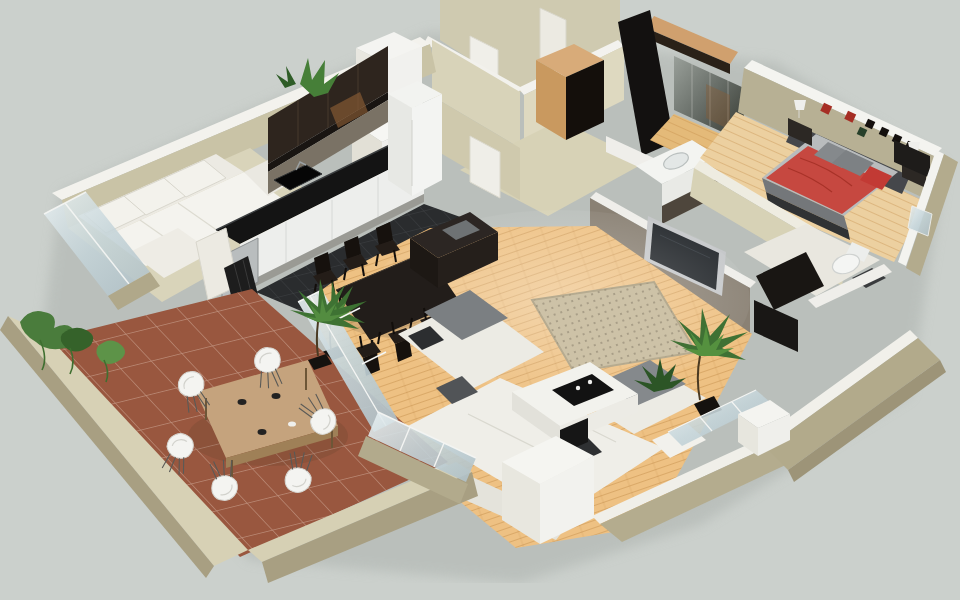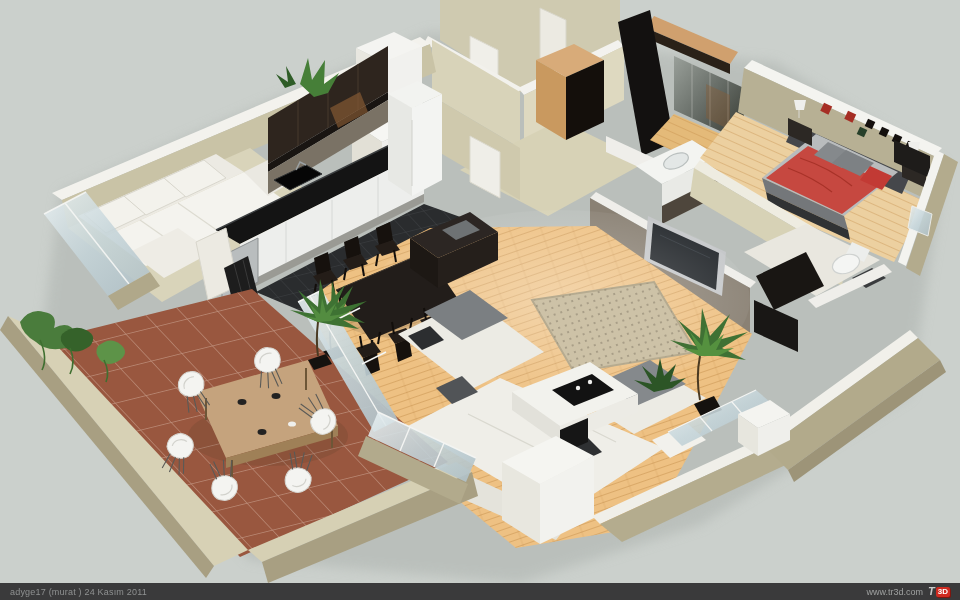--- a/index.html
+++ b/index.html
@@ -395,23 +395,13 @@
     <polygon points="788,470 940,360 946,372 794,482" fill="#9d9478"></polygon>
 
     <g>
       <polygon points="738,414 770,400 790,414 758,428" fill="#f4f4f0"></polygon>
       <polygon points="738,414 758,428 758,456 738,442" fill="#e7e6de"></polygon>
       <polygon points="758,428 790,414 790,440 758,456" fill="#efefeb"></polygon>
     </g>
   </g>
 </svg>
 
-<div class="footer">
-  <span class="credit">adyge17 (murat )  24 Kasım 2011</span>
-  <span class="site">
-    <span class="url">www.tr3d.com</span>
-    <span class="logo">
-      <b class="lt">T</b>
-      <span class="cube">3D</span>
-    </span>
-  </span>
 </div>
-</div>
 
 </body></html>

